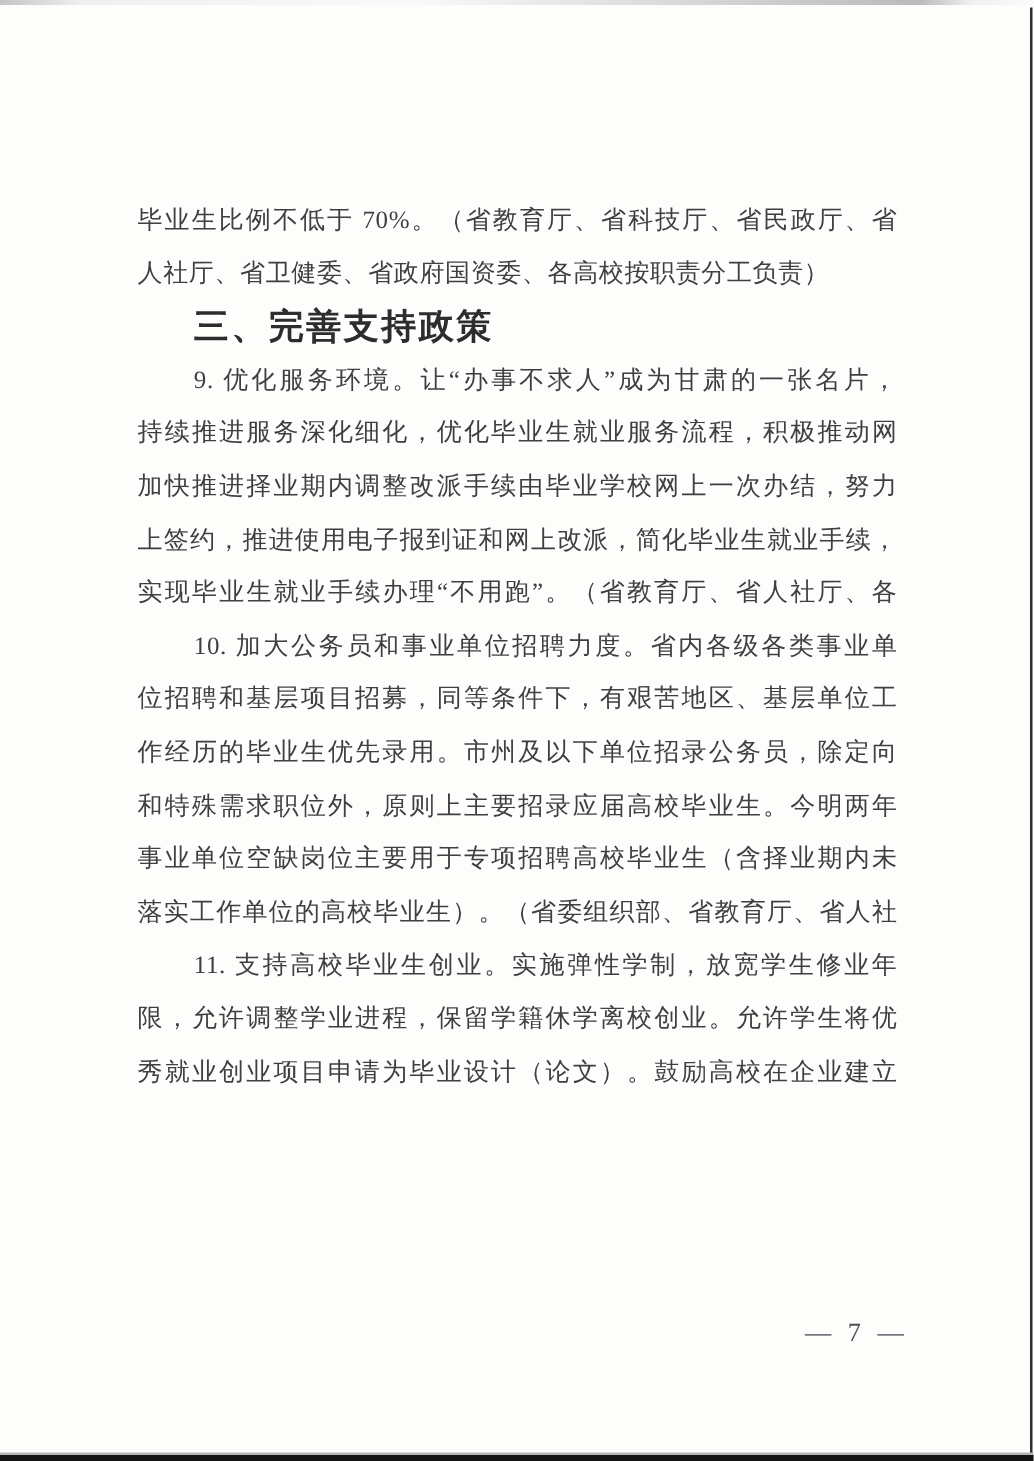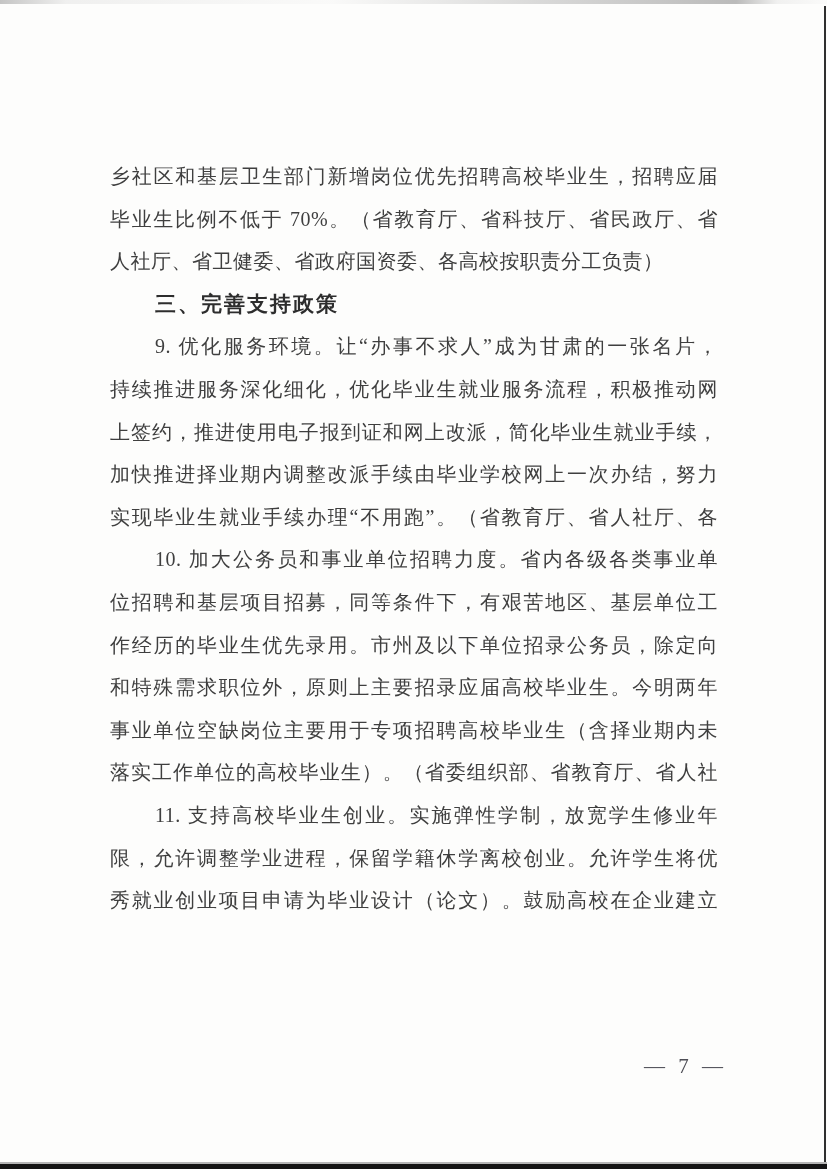--- a/index.html
+++ b/index.html
@@ -65,21 +65,21 @@
   }
   .line.last {
     text-align-last: left;
   }
   .heading {
     margin: 0;
     padding-left: 45px;
     height: 42.6px;
     line-height: 42.6px;
     font-family: "Liberation Sans", "DejaVu Sans", sans-serif;
-    font-size: 21px;
+    font-size: 28px;
     font-weight: 700;
     color: #2d2d2d;
     letter-spacing: 2px;
     text-align: left;
     overflow: hidden;
   }
   .footer {
     position: absolute;
     top: 1050px;
     right: 100px;
@@ -95,30 +95,29 @@
 <body>
 
 <div class="scan">
 
   <div class="edge-top"></div>
   <div class="edge-right"></div>
   <div class="edge-bottom"></div>
 
   <div class="content">
 
-    <div class="line">乡社区和基层卫生部门新增岗位优先招聘高校毕业生，招聘应届</div>
     <div class="line">毕业生比例不低于 70%。（省教育厅、省科技厅、省民政厅、省</div>
     <div class="line last">人社厅、省卫健委、省政府国资委、各高校按职责分工负责）</div>
 
     <h2 class="heading">三、完善支持政策</h2>
 
     <div class="line first">9. 优化服务环境。让“办事不求人”成为甘肃的一张名片，</div>
     <div class="line">持续推进服务深化细化，优化毕业生就业服务流程，积极推动网</div>
+    <div class="line">加快推进择业期内调整改派手续由毕业学校网上一次办结，努力</div>
     <div class="line">上签约，推进使用电子报到证和网上改派，简化毕业生就业手续，</div>
-    <div class="line">加快推进择业期内调整改派手续由毕业学校网上一次办结，努力</div>
     <div class="line">实现毕业生就业手续办理“不用跑”。（省教育厅、省人社厅、各</div>
 
     <div class="line first">10. 加大公务员和事业单位招聘力度。省内各级各类事业单</div>
     <div class="line">位招聘和基层项目招募，同等条件下，有艰苦地区、基层单位工</div>
     <div class="line">作经历的毕业生优先录用。市州及以下单位招录公务员，除定向</div>
     <div class="line">和特殊需求职位外，原则上主要招录应届高校毕业生。今明两年</div>
     <div class="line">事业单位空缺岗位主要用于专项招聘高校毕业生（含择业期内未</div>
     <div class="line">落实工作单位的高校毕业生）。（省委组织部、省教育厅、省人社</div>
 
     <div class="line first">11. 支持高校毕业生创业。实施弹性学制，放宽学生修业年</div>

